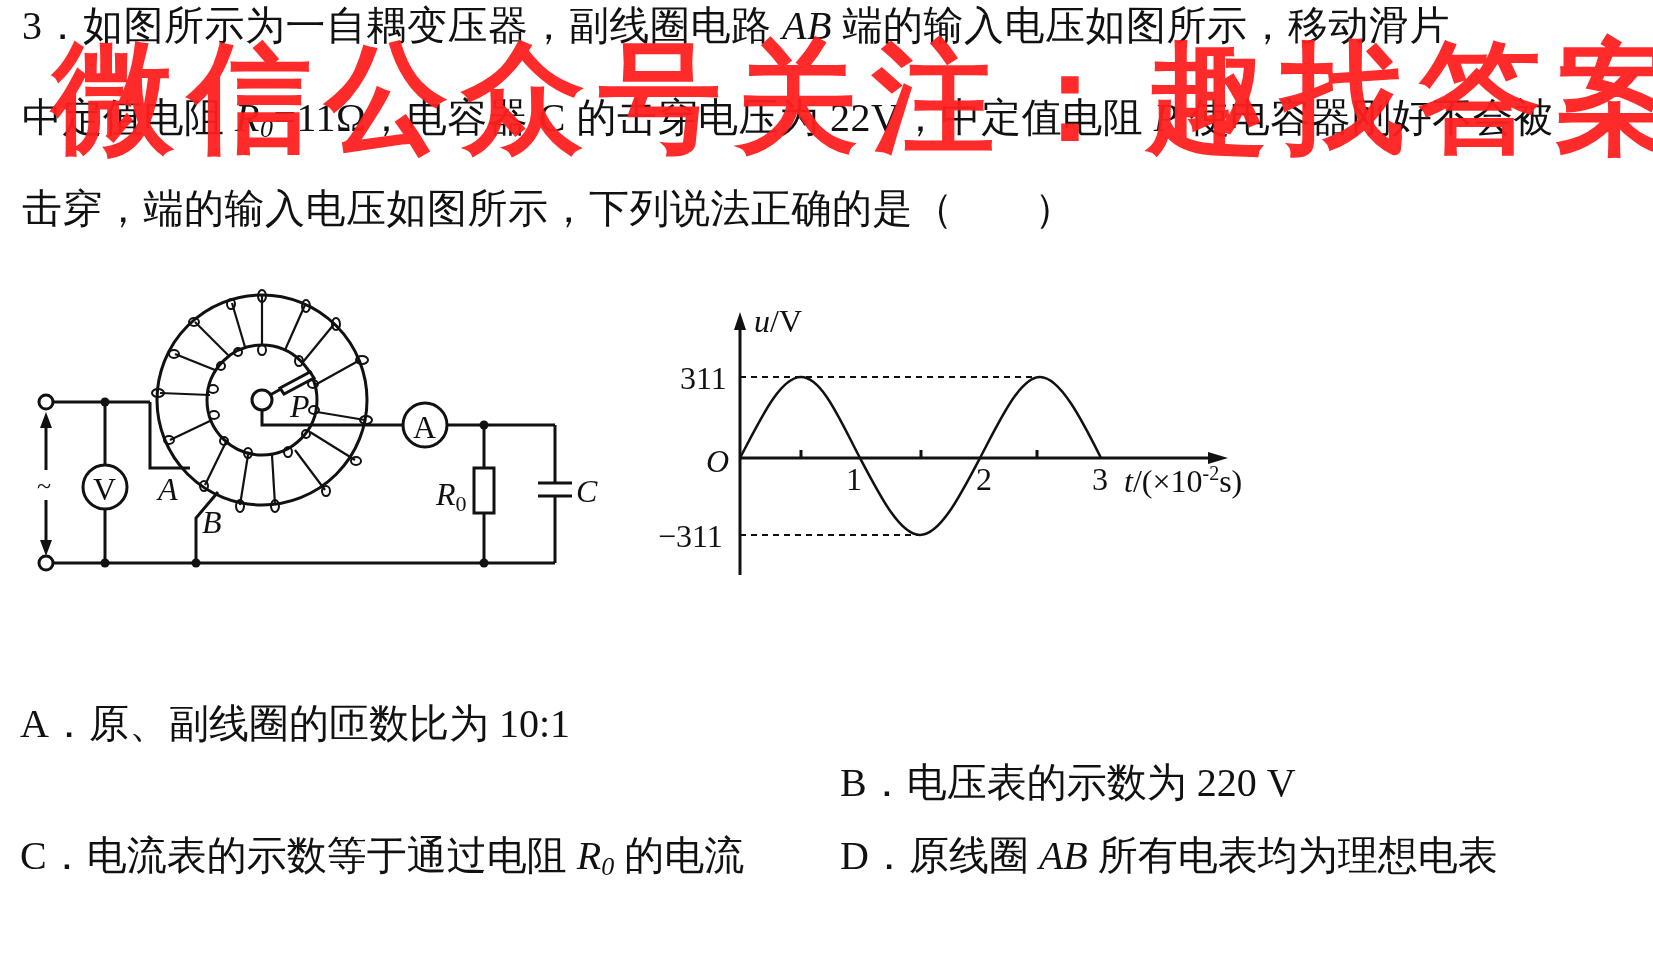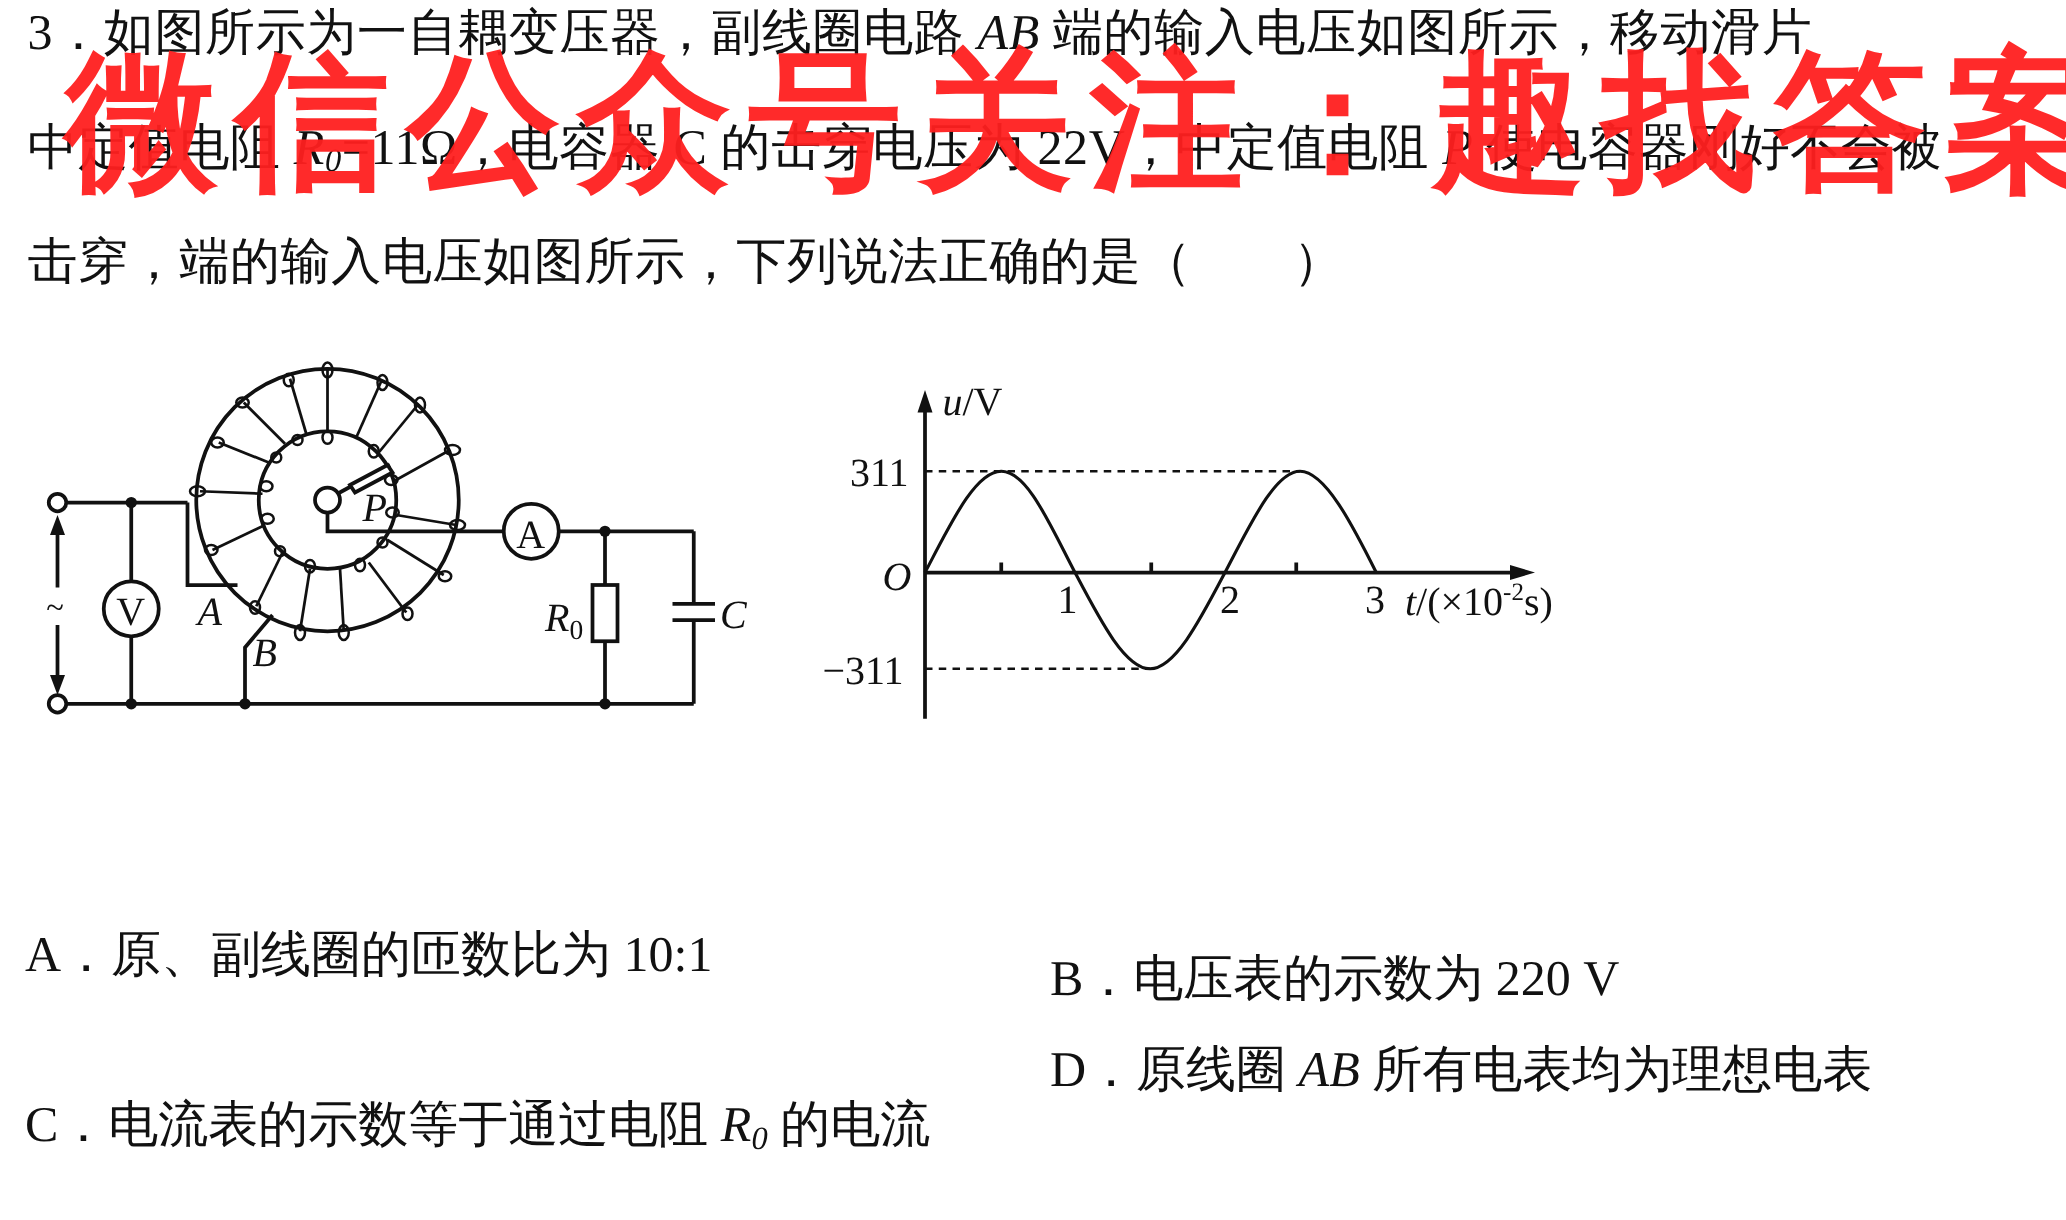--- a/index.html
+++ b/index.html
@@ -177,24 +177,24 @@
   <text x="754" y="332" font-size="32"><tspan font-style="italic">u</tspan><tspan>/V</tspan></text>
   <text x="680" y="389" font-size="32">311</text>
   <text x="706" y="472" font-size="32" font-style="italic">O</text>
   <text x="658" y="547" font-size="32">−311</text>
   <text x="846" y="490" font-size="32">1</text>
   <text x="976" y="490" font-size="32">2</text>
   <text x="1092" y="490" font-size="32">3</text>
   <text x="1124" y="492" font-size="32"><tspan font-style="italic">t</tspan><tspan>/(×10</tspan><tspan font-size="20" dy="-12">-2</tspan><tspan dy="12">s)</tspan></text>
 </svg>
 
-<div class="opt" style="left:20px;top:740px;">
+<div class="opt" style="left:20px;top:700px;">
   <span>A．</span><span>原、副线圈的匝数比为 10:1</span>
 </div>
 <div class="opt" style="left:840px;top:740px;margin-top:19px;">
   <span>B．</span><span>电压表的示数为 220 V</span>
 </div>
-<div class="opt" style="left:20px;top:832px;margin-top:44px;">
+<div class="opt" style="left:20px;top:832px;">
   <span>C．</span><span>电流表的示数等于通过电阻 </span><span class="it">R</span><sub class="it">0</sub><span> 的电流</span>
 </div>
 <div class="opt" style="left:840px;top:832px;">
   <span>D．</span><span>原线圈 </span><span class="it">AB</span><span> 所有电表均为理想电表</span>
 </div>
 
 </body></html>

